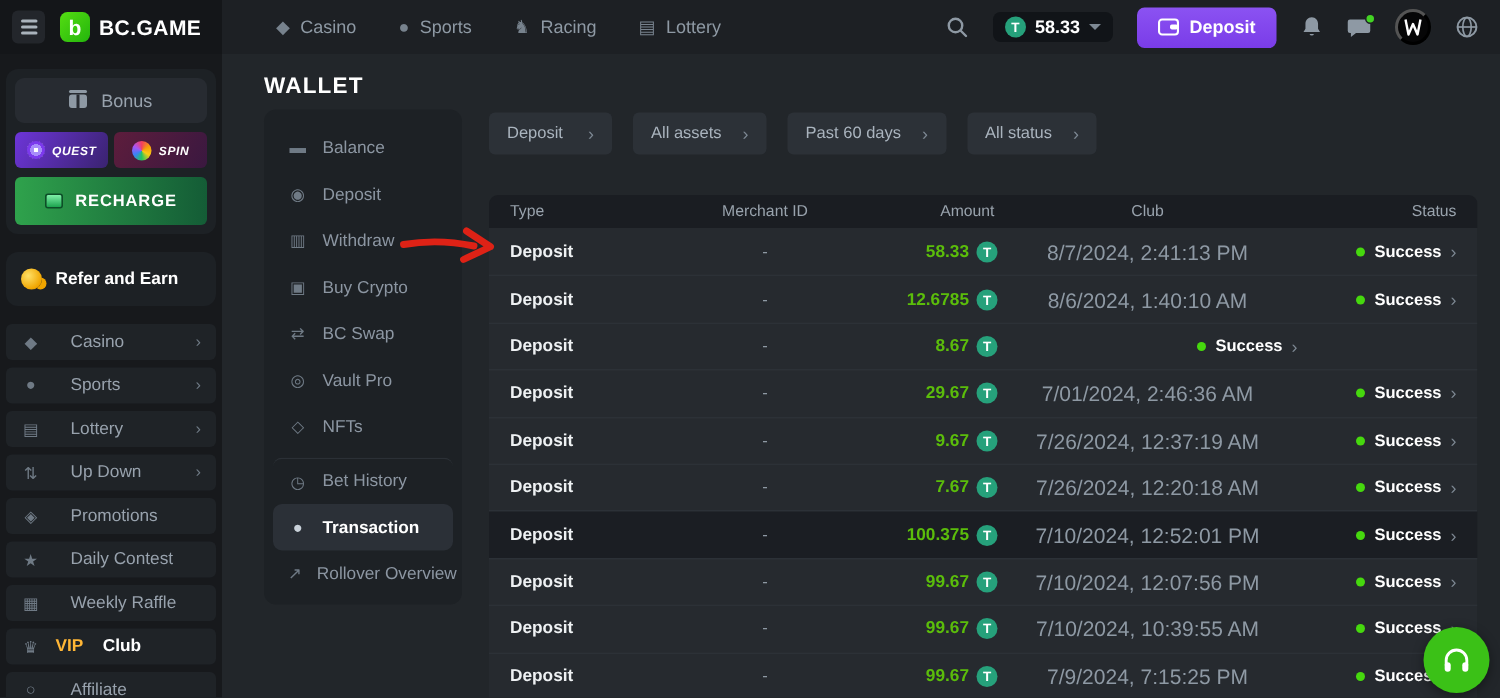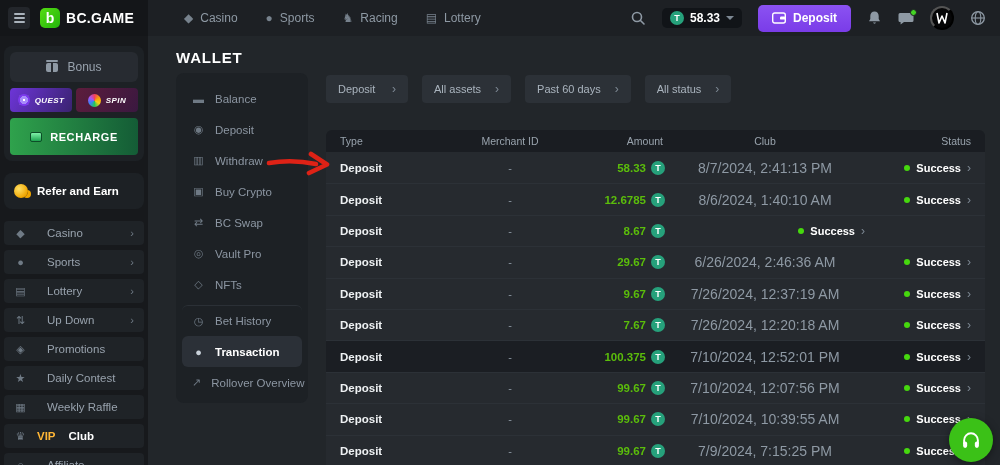--- a/index.html
+++ b/index.html
@@ -40,21 +40,21 @@
   .bonus-btn{width:100%;height:30px;border:none;border-radius:6px;background:#272b31;display:flex;align-items:center;justify-content:center;gap:9px;color:var(--txt-dim);font-size:12px;cursor:pointer}
   .gift-icon{width:12px;height:9px;background:#8e99a4;border-radius:2px;position:relative}
   .gift-icon::before{content:"";position:absolute;left:5px;top:0;width:2px;height:100%;background:#272b31}
   .gift-icon::after{content:"";position:absolute;top:-3px;left:0;right:0;height:2px;background:#8e99a4;border-radius:1px}
   .qs-row{display:flex;gap:4px;margin-top:6px}
   .qs-btn{flex:1;height:24px;border:none;border-radius:4px;display:flex;align-items:center;justify-content:center;gap:5px;color:#fff;font-size:8px;font-weight:700;font-style:italic;letter-spacing:.4px;cursor:pointer}
   .quest-btn{background:linear-gradient(120deg,#6d35d8,#3a2370)}
   .spin-btn{background:linear-gradient(120deg,#5d1d3c,#3a1840)}
   .quest-icon{width:12px;height:12px;border-radius:50%;background:radial-gradient(circle,#fff 0 18%,#a78bfa 18% 45%,#7c3aed 45% 72%,#e9d5ff 72% 100%)}
   .spin-icon{width:13px;height:13px;border-radius:50%;background:conic-gradient(#f43f5e,#f59e0b,#facc15,#22c55e,#3b82f6,#a855f7,#f43f5e)}
-  .recharge-btn{width:100%;height:37px;margin-top:6px;border:none;border-radius:4px;background:linear-gradient(90deg,#2fa24c,#145c36);display:flex;align-items:center;justify-content:center;gap:8px;color:#fff;font-size:11px;font-weight:700;letter-spacing:.6px;cursor:pointer}
+  .recharge-btn{width:100%;height:32px;margin-top:6px;border:none;border-radius:4px;background:linear-gradient(90deg,#2fa24c,#145c36);display:flex;align-items:center;justify-content:center;gap:8px;color:#fff;font-size:11px;font-weight:700;letter-spacing:.6px;cursor:pointer}
   .chest-icon{width:12px;height:10px;border-radius:2px;background:linear-gradient(180deg,#7ff0a8,#1da34f);border:1px solid #0d4d28}
   .refer-panel{margin-top:12px;height:36px;display:flex;align-items:center;gap:9px;padding:0 10px;cursor:pointer}
   .coins-icon{width:14px;height:14px;border-radius:50%;background:radial-gradient(circle at 35% 35%,#ffe066,#f0a500 70%,#c27b00);box-shadow:6px 3px 0 -3px #f0a500;flex-shrink:0}
   .refer-label{font-size:11.5px;font-weight:700;color:#fff}
   .menu{margin-top:12px;display:flex;flex-direction:column;gap:5px}
   .menu-item{height:24px;border-radius:4px;background:#1f2327;display:flex;align-items:center;gap:10px;padding:0 10px;cursor:pointer}
   .menu-item .glyph{width:13px;font-size:11px;color:#6f7a85;text-align:center}
   .menu-item .label,.menu-item .label-accent{font-size:11.5px;color:var(--txt-dim)}
   .menu-item .chev{display:none;margin-left:auto;color:#6f7a85;font-size:11px}
   .menu-item.has-chevron .chev{display:block}
@@ -436,21 +436,21 @@
             </span>
           </div>
 
           <div class="trow">
             <span class="cell-type">Deposit</span>
             <span class="cell-merchant">-</span>
             <span class="cell-amount">
               <span class="val">29.67</span>
               <span class="tcoin">T</span>
             </span>
-            <span class="cell-time">6/26/2024, 2:46:36 AM</span>
+            <span class="cell-time">7/01/2024, 2:46:36 AM</span>
             <span class="cell-status">
               <span class="status-dot"></span>
               <span class="status-label">Success</span>
               <span class="chev">›</span>
             </span>
           </div>
 
           <div class="trow">
             <span class="cell-type">Deposit</span>
             <span class="cell-merchant">-</span>

